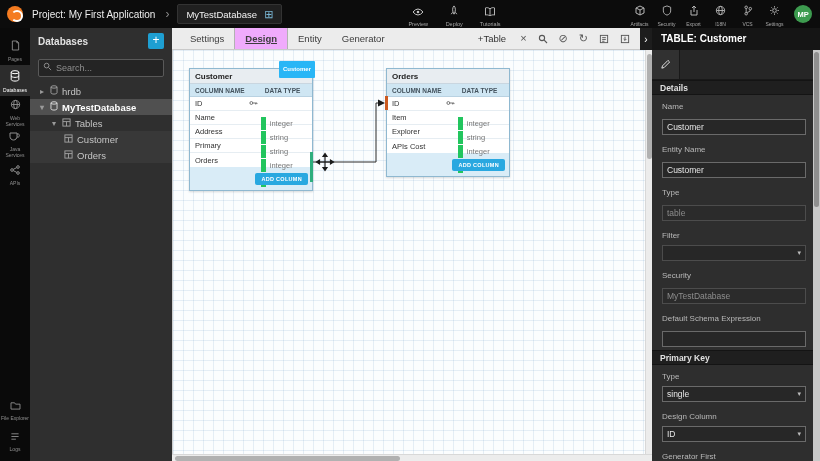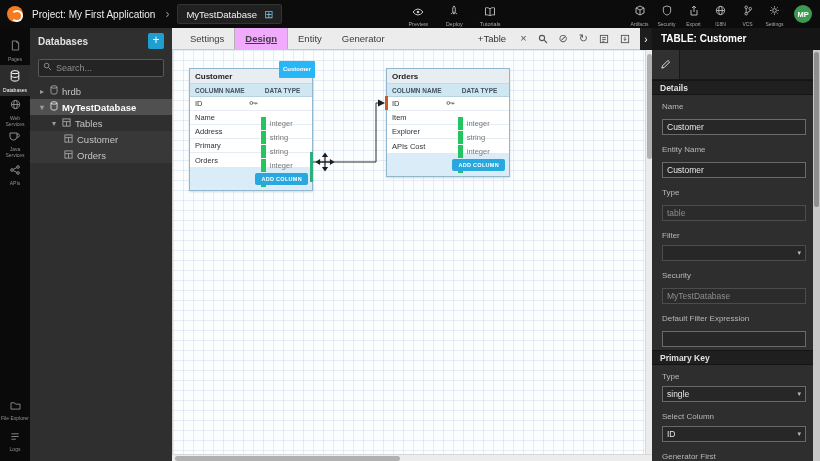--- a/index.html
+++ b/index.html
@@ -505,35 +505,35 @@
       <div class="selbox dis">
         <span></span>
           <span class="car">▾</span>
       </div>
     </div>
     <div class="pfield">
       <span class="plabel">Security</span>
       <input type="text" readonly="" class="dis" value="MyTestDatabase" style="">
     </div>
     <div class="pfield">
-      <span class="plabel">Default Filter Expression</span>
+      <span class="plabel">Default Schema Expression</span>
       <input type="text" readonly="" style="">
     </div>
 
     <div class="sec-h">Primary Key</div>
 
     <div class="pfield">
       <span class="plabel">Type</span>
       <div class="selbox">
         <span>single</span>
         <span class="car">▾</span>
       </div>
     </div>
     <div class="pfield">
-      <span class="plabel">Select Column</span>
+      <span class="plabel">Design Column</span>
       <div class="selbox">
         <span>ID</span>
         <span class="car">▾</span>
       </div>
     </div>
     <div class="pfield">
       <span class="plabel">Generator First</span>
 
     </div>
 

